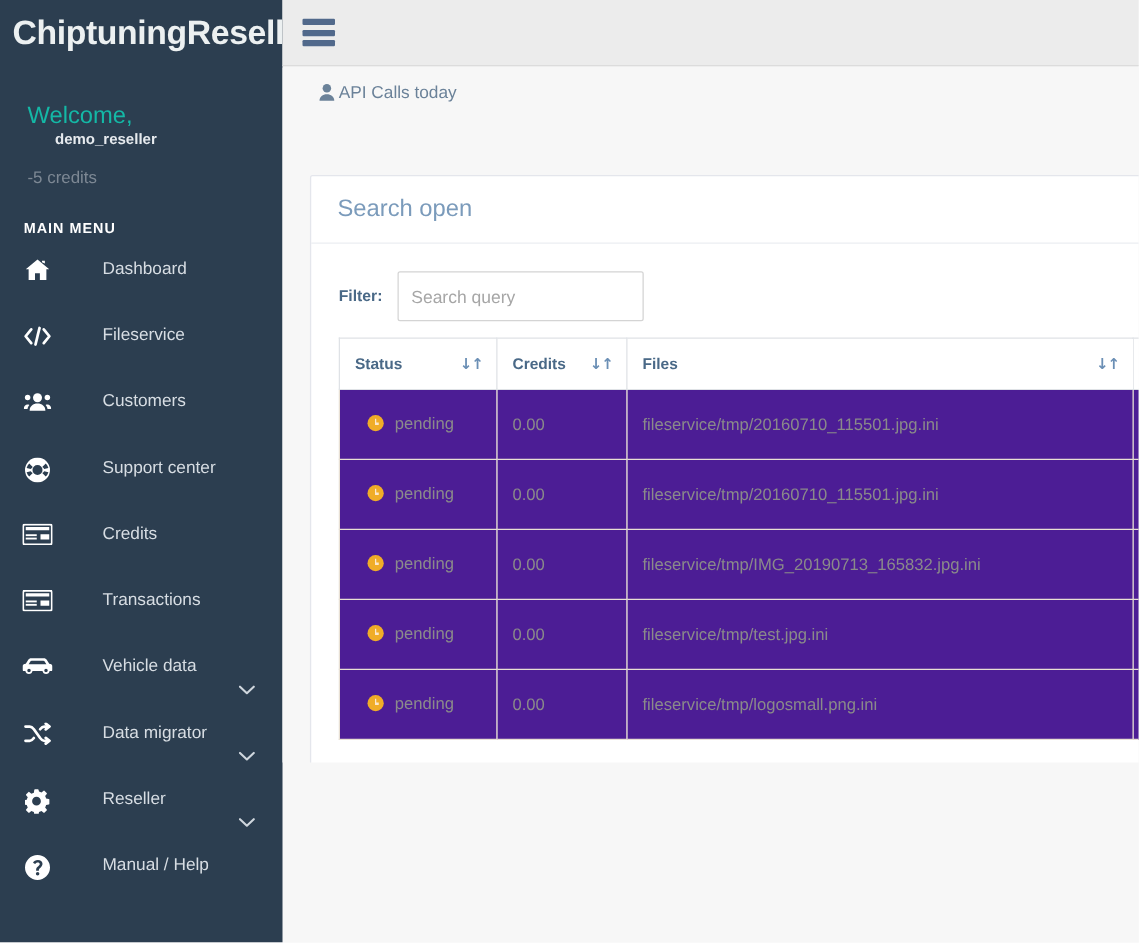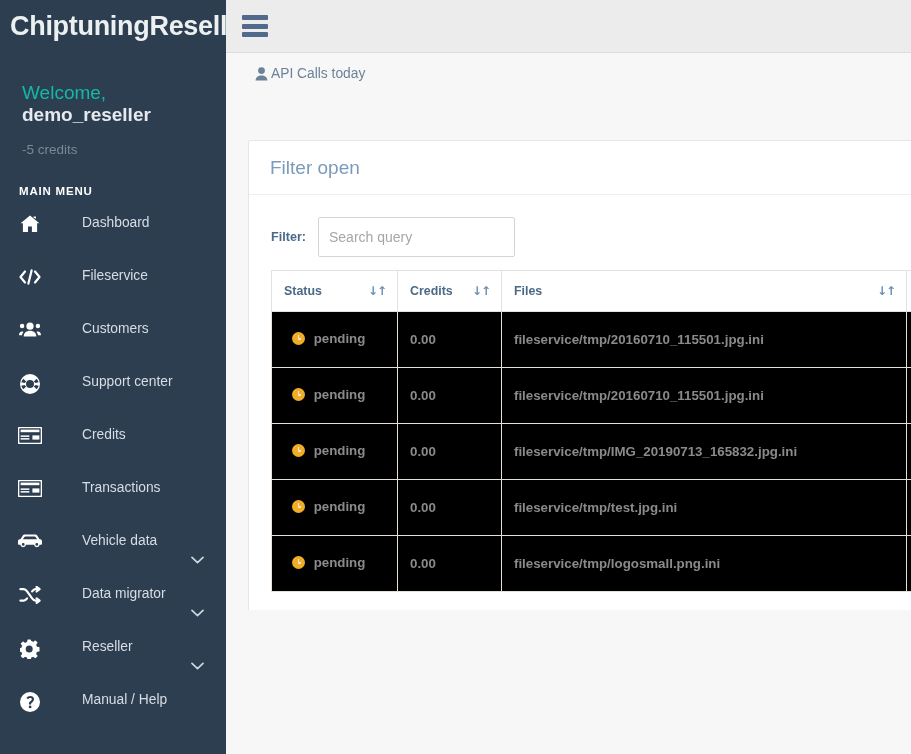--- a/index.html
+++ b/index.html
@@ -47,23 +47,24 @@
   #user-block {
     padding: 30px 0 0 22px;
   }
   #user-block .welcome {
     color: #14b8a6;
     font-size: 19px;
     margin-bottom: 0;
   }
   #user-block .username {
     color: #e6eaee;
-    font-size: 19px;
+    font-size: 12px;
     font-weight: bold;
     margin-bottom: 16px;
+    margin-left: 22px;
   }
   #user-block .credits {
     color: #7d8894;
     font-size: 13.5px;
   }
 
   #menu-heading {
     color: #ffffff;
     font-size: 11.5px;
     font-weight: bold;
@@ -231,27 +232,26 @@
     position: absolute;
     right: 11px;
     top: 50%;
     transform: translateY(-50%);
     font-size: 12px;
     letter-spacing: -1px;
     color: #6b8fb5;
     font-family: "DejaVu Sans", sans-serif;
   }
   #files-table td {
-    background: #000000;
+    background: #4c1d95;
     border: 1px solid #e8e0d4;
     height: 56px;
     padding: 8px 12px;
     vertical-align: middle;
     color: #8a8a8a;
-    font-weight: bold;
   }
   .col-status { width: 126px; }
   .col-credits { width: 104px; }
   .col-files { width: 405px; }
   .col-extra { width: 125px; }
 
   .status-cell {
     text-align: center;
     padding-left: 0 !important;
   }
@@ -449,21 +449,21 @@
             <circle cx="6.5" cy="3.6" r="3.4"></circle>
             <path d="M0.6 13.6c0-3.3 2.6-5.2 5.9-5.2s5.9 1.9 5.9 5.2H0.6z"></path>
           </svg>
       </span>
       <span>API Calls today</span>
     </div>
 
     <div id="panel">
 
       <div id="panel-header">
-        <span id="panel-title">Filter open</span>
+        <span id="panel-title">Search open</span>
       </div>
 
       <div id="panel-body">
 
         <div id="filter-row">
           <span id="filter-label">Filter:</span>
           <input id="filter-input" type="text" placeholder="Search query" style="">
         </div>
 
         <table id="files-table">

